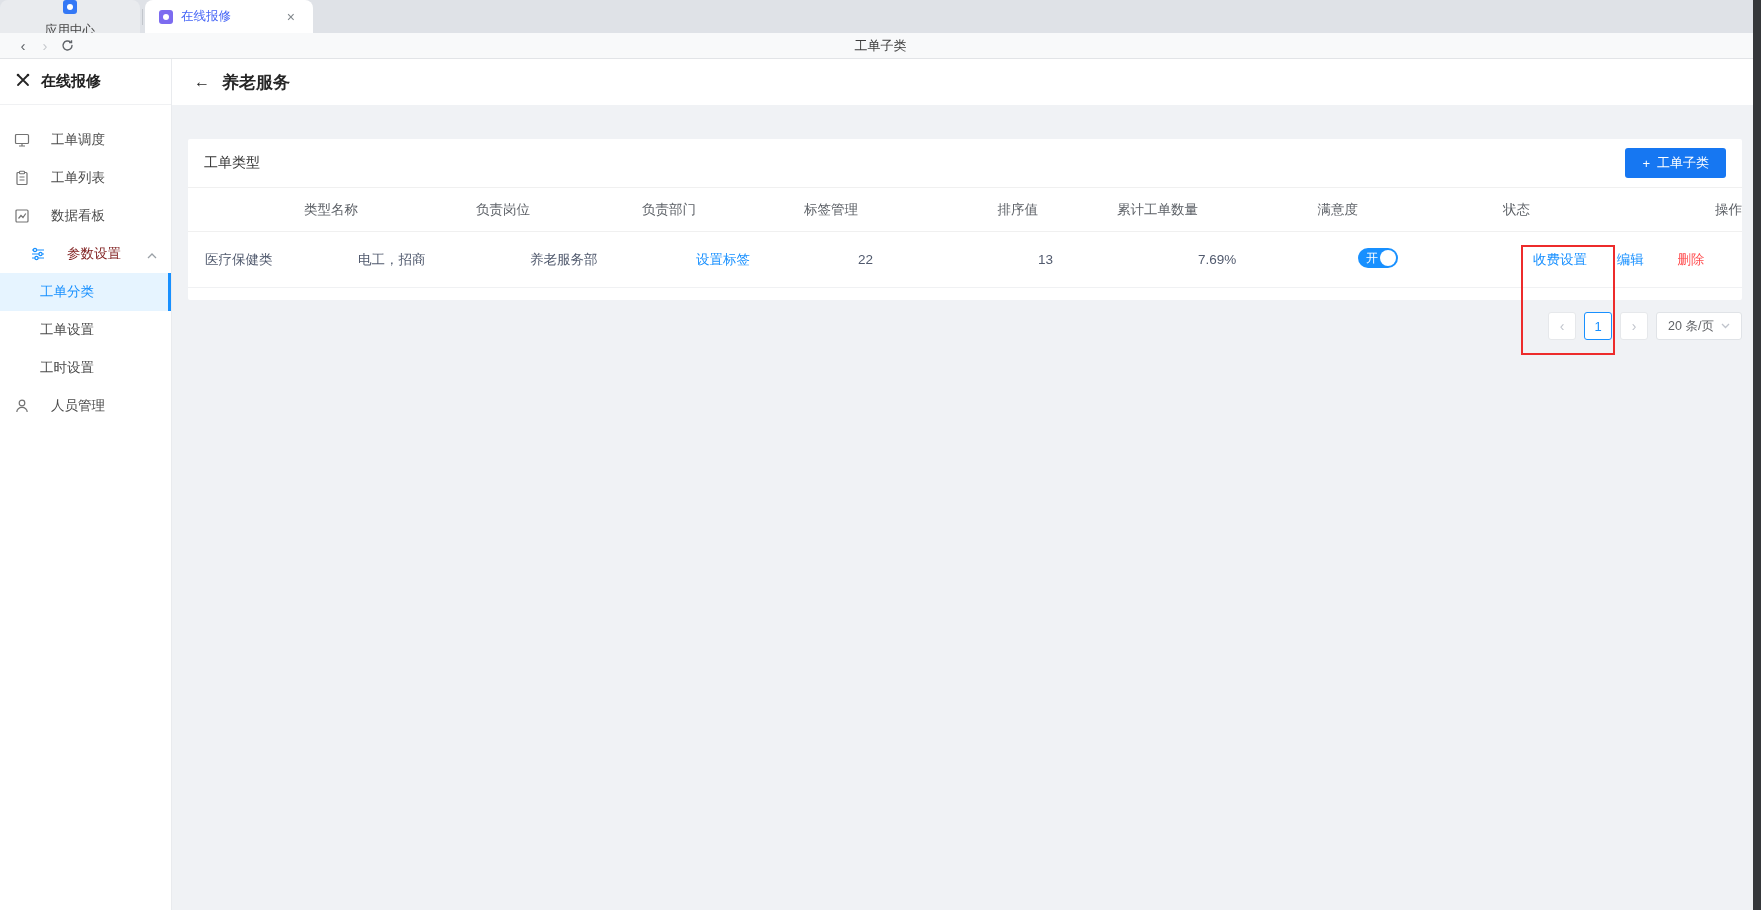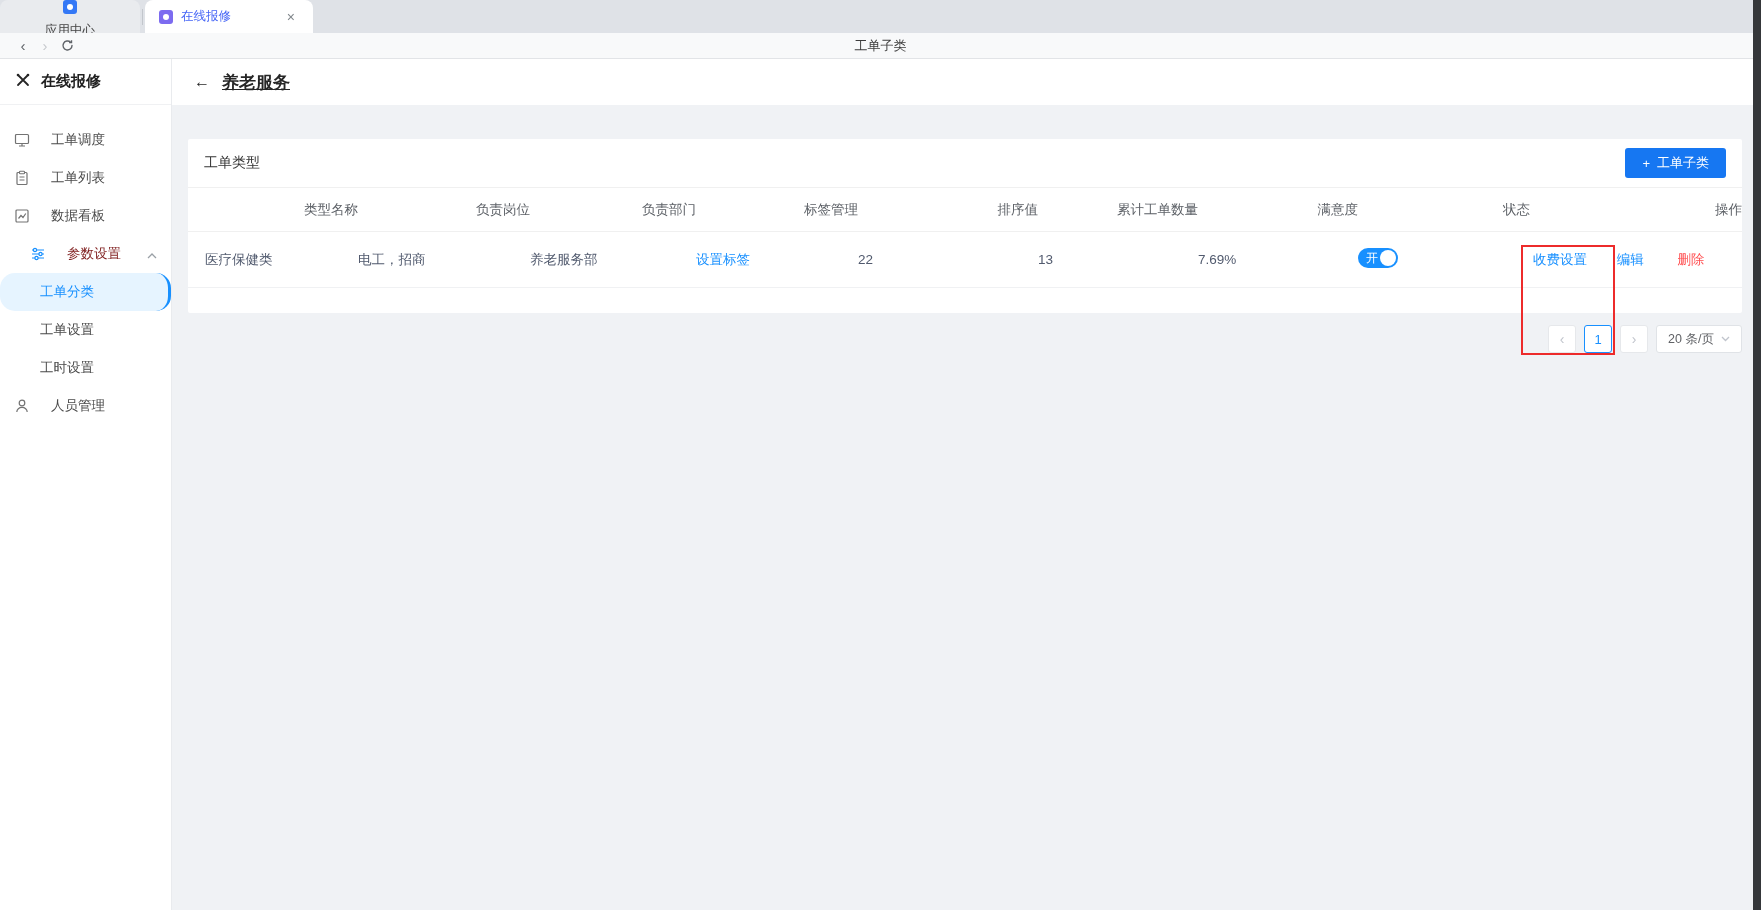--- a/index.html
+++ b/index.html
@@ -27,30 +27,30 @@
   
   .app { display:flex; height:851px; }
   .sidebar { width:172px; background:#fff; border-right:1px solid #e9ebee; flex:0 0 auto; }
   .side-header { height:46px; display:flex; align-items:center; gap:9px; padding-left:14px; border-bottom:1px solid #f0f1f3; }
   .side-header .t { font-size:15px; font-weight:700; color:#1f1f1f; }
   .menu { padding-top:16px; }
   .m-item { height:38px; display:flex; align-items:center; gap:21px; padding:0 14px; font-size:13.5px; color:#4a4a4a; cursor:pointer; }
   .m-item svg { flex:0 0 auto; }
   .m-item.parent-active { color:#7f1d1d;margin-left:16px; }
   .m-item .chev { margin-left:auto; }
-  .sub-item { height:38px; display:flex; align-items:center; padding-left:40px; font-size:13.5px; color:#4a4a4a; cursor:pointer;border-radius:15px; }
+  .sub-item { height:38px; display:flex; align-items:center; padding-left:40px; font-size:13.5px; color:#4a4a4a; cursor:pointer; }
   .sub-item.active { background:#e6f4ff; color:#1890ff; border-right:3px solid #1890ff; }
 
   .main { flex:1 1 auto; background:#f0f2f5; position:relative; }
   .page-header { height:46px; background:#fff; display:flex; align-items:center; gap:12px; padding-left:22px; }
   .back-arrow { font-size:16px; color:#262626; cursor:pointer; line-height:1; }
-  .page-title { font-size:17px; font-weight:700; color:#262626;text-decoration:underline; }
-
-  
-  .card { margin:34px 19px 0 16px; background:#fff; border-radius:2px; position:relative; padding-bottom:25px; }
+  .page-title { font-size:17px; font-weight:700; color:#262626; }
+
+  
+  .card { margin:34px 19px 0 16px; background:#fff; border-radius:2px; position:relative; padding-bottom:12px; }
   .card-top { height:48px; display:flex; align-items:center; justify-content:space-between; padding:0 16px; }
   .card-title { font-size:14px; color:#333; }
   .add-btn { height:30px; background:#1677f2; color:#fff; border:none; border-radius:3px; font-size:13px; padding:0 17px; display:flex; align-items:center; gap:7px; cursor:pointer; font-family:inherit; }
 
   table { width:100%; border-collapse:collapse; table-layout:fixed; }
   th { height:44px; text-align:right; font-weight:400; font-size:13.5px; color:#5c6066; border-top:1px solid #f0f0f0; border-bottom:1px solid #f0f0f0; }
   td { height:56px; font-size:13.5px; color:#515a6e; border-bottom:1px solid #f0f1f3; }
   th.first, td.first { padding-left:17px; }
   th.ops { padding-left:90px; }
   td.ops { padding-left:3px; white-space:nowrap; }

